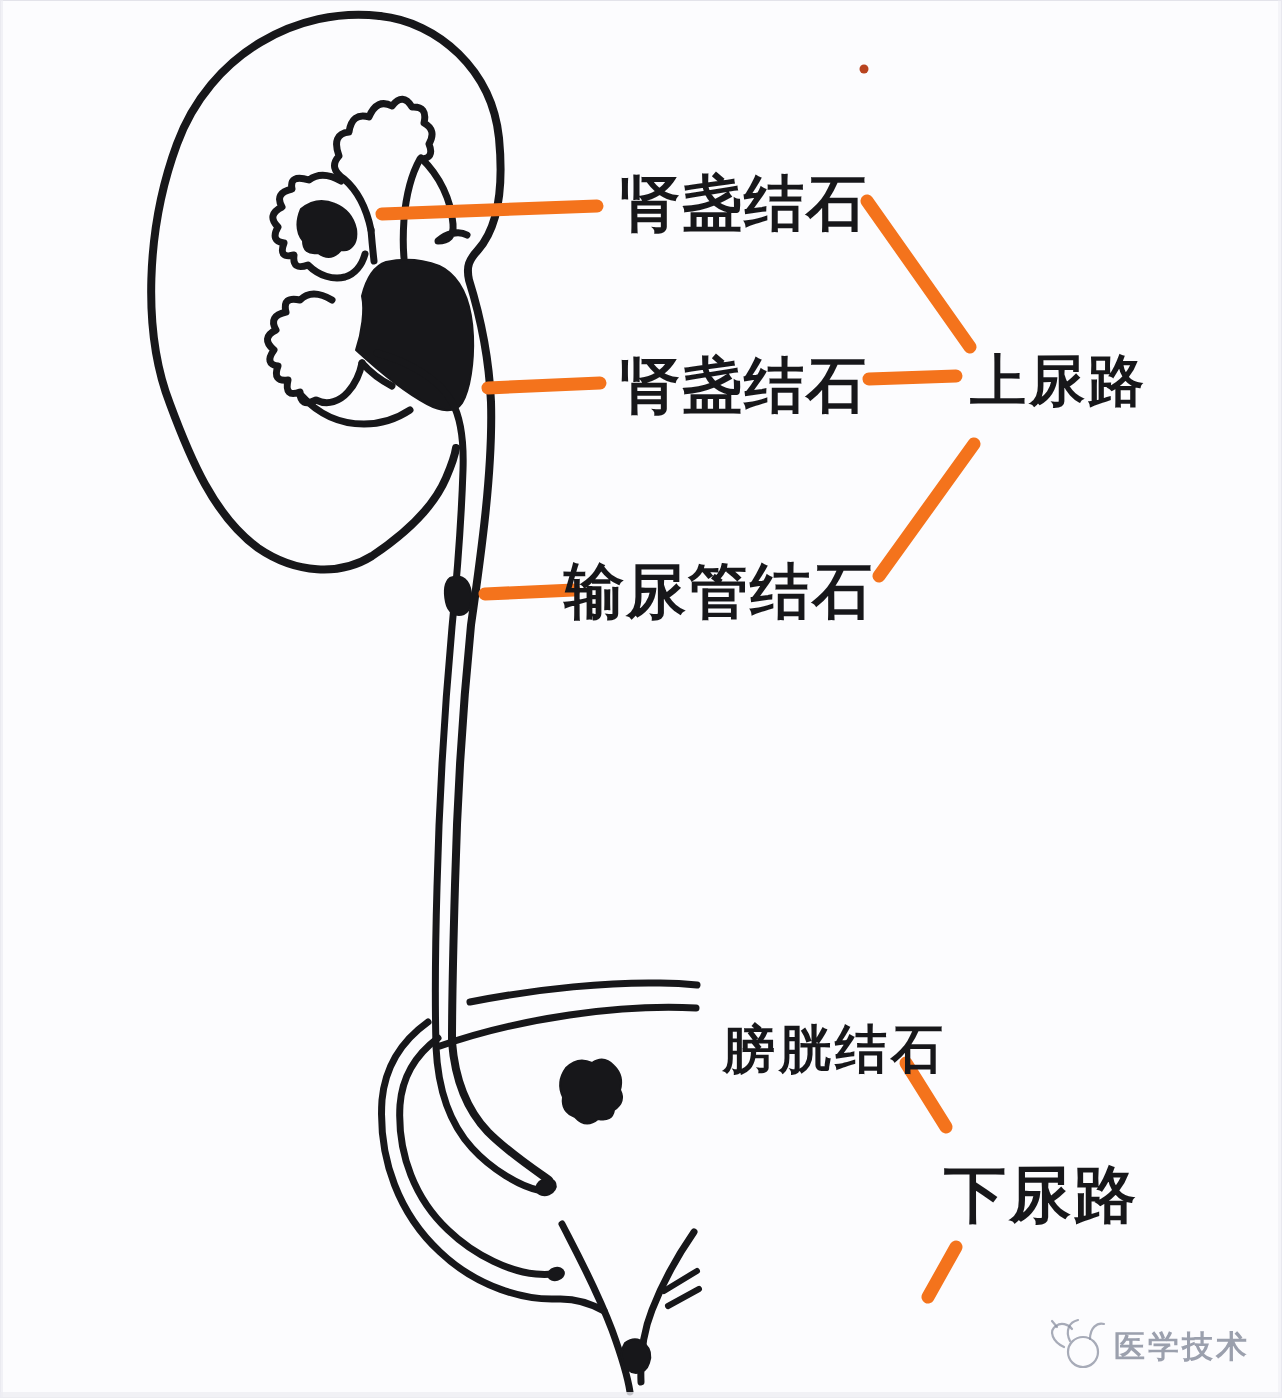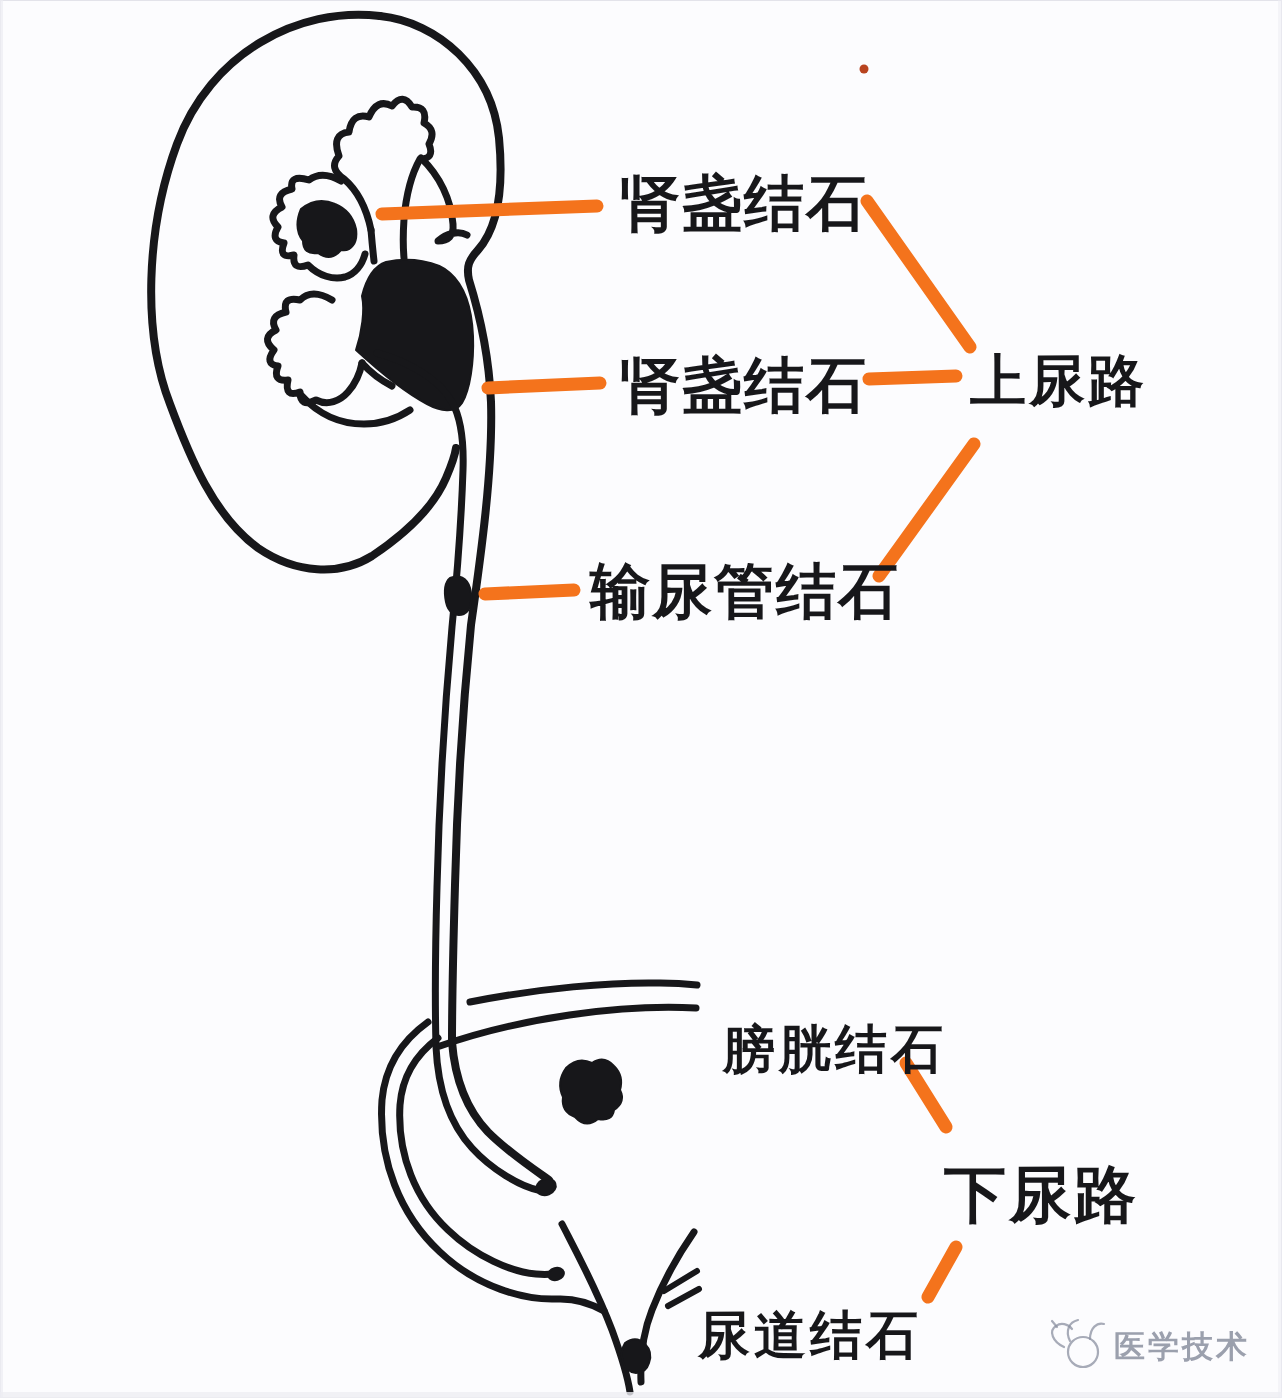--- a/index.html
+++ b/index.html
@@ -105,26 +105,25 @@
       <path class="wm-stroke" d="M 1052 1321 L 1057 1327"></path>
     </g>
   </svg>
 
   <div class="label lbl-60" style="left:620px;top:172px;">肾盏结石</div>
 
   <div class="label lbl-60" style="left:620px;top:354px;">肾盏结石</div>
 
   <div class="label lbl-66" style="left:962px;top:352px;">上尿路</div>
 
-  <div class="label lbl-60" style="left:590px;top:560px;">输尿管结石</div>
+  <div class="label lbl-60" style="left:564px;top:560px;">输尿管结石</div>
 
   <div class="label lbl-52" style="left:679px;top:1022px;margin-left:44px;">膀胱结石</div>
 
   <div class="label lbl-62" style="left:944px;top:1162px;">下尿路</div>
 
-  <div class="label lbl-52" style="left:698px;top:1308px;">尿道结石</div>
 
   <div class="watermark-text">医学技术</div>
 
   <div class="edge edge-bottom"></div>
   <div class="edge edge-left"></div>
   <div class="edge edge-right"></div>
 </div>
 
 </body></html>

